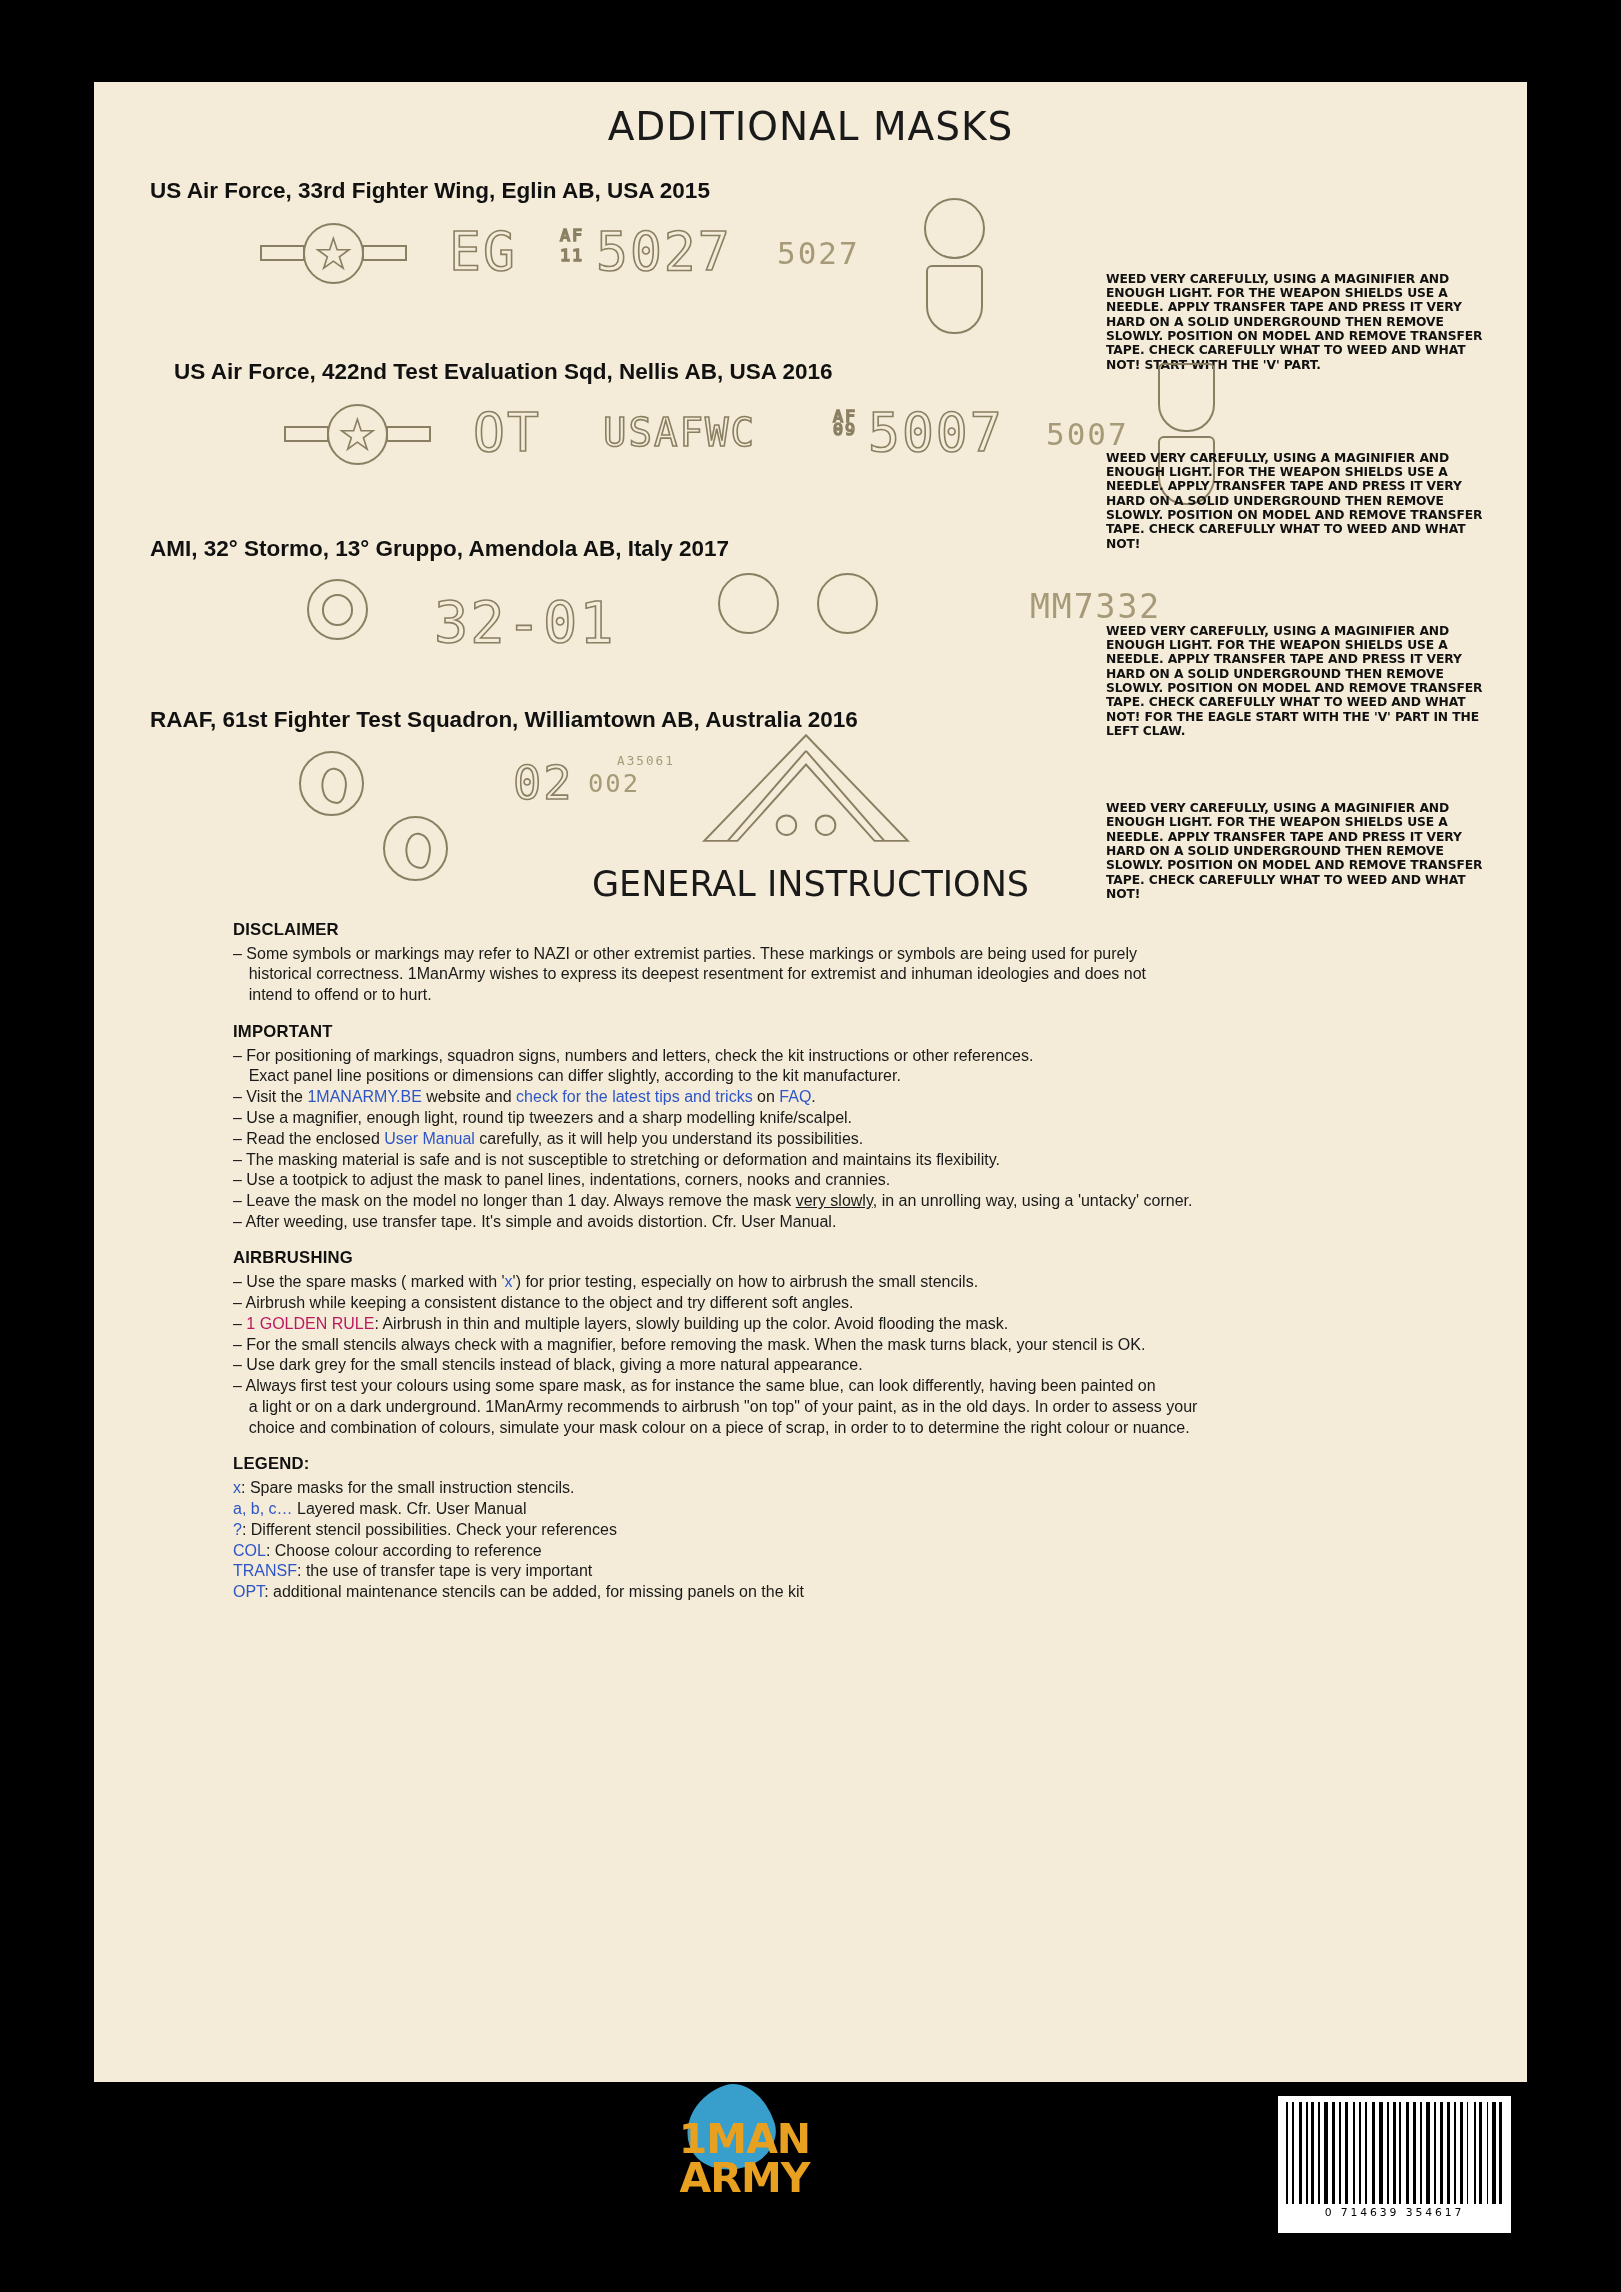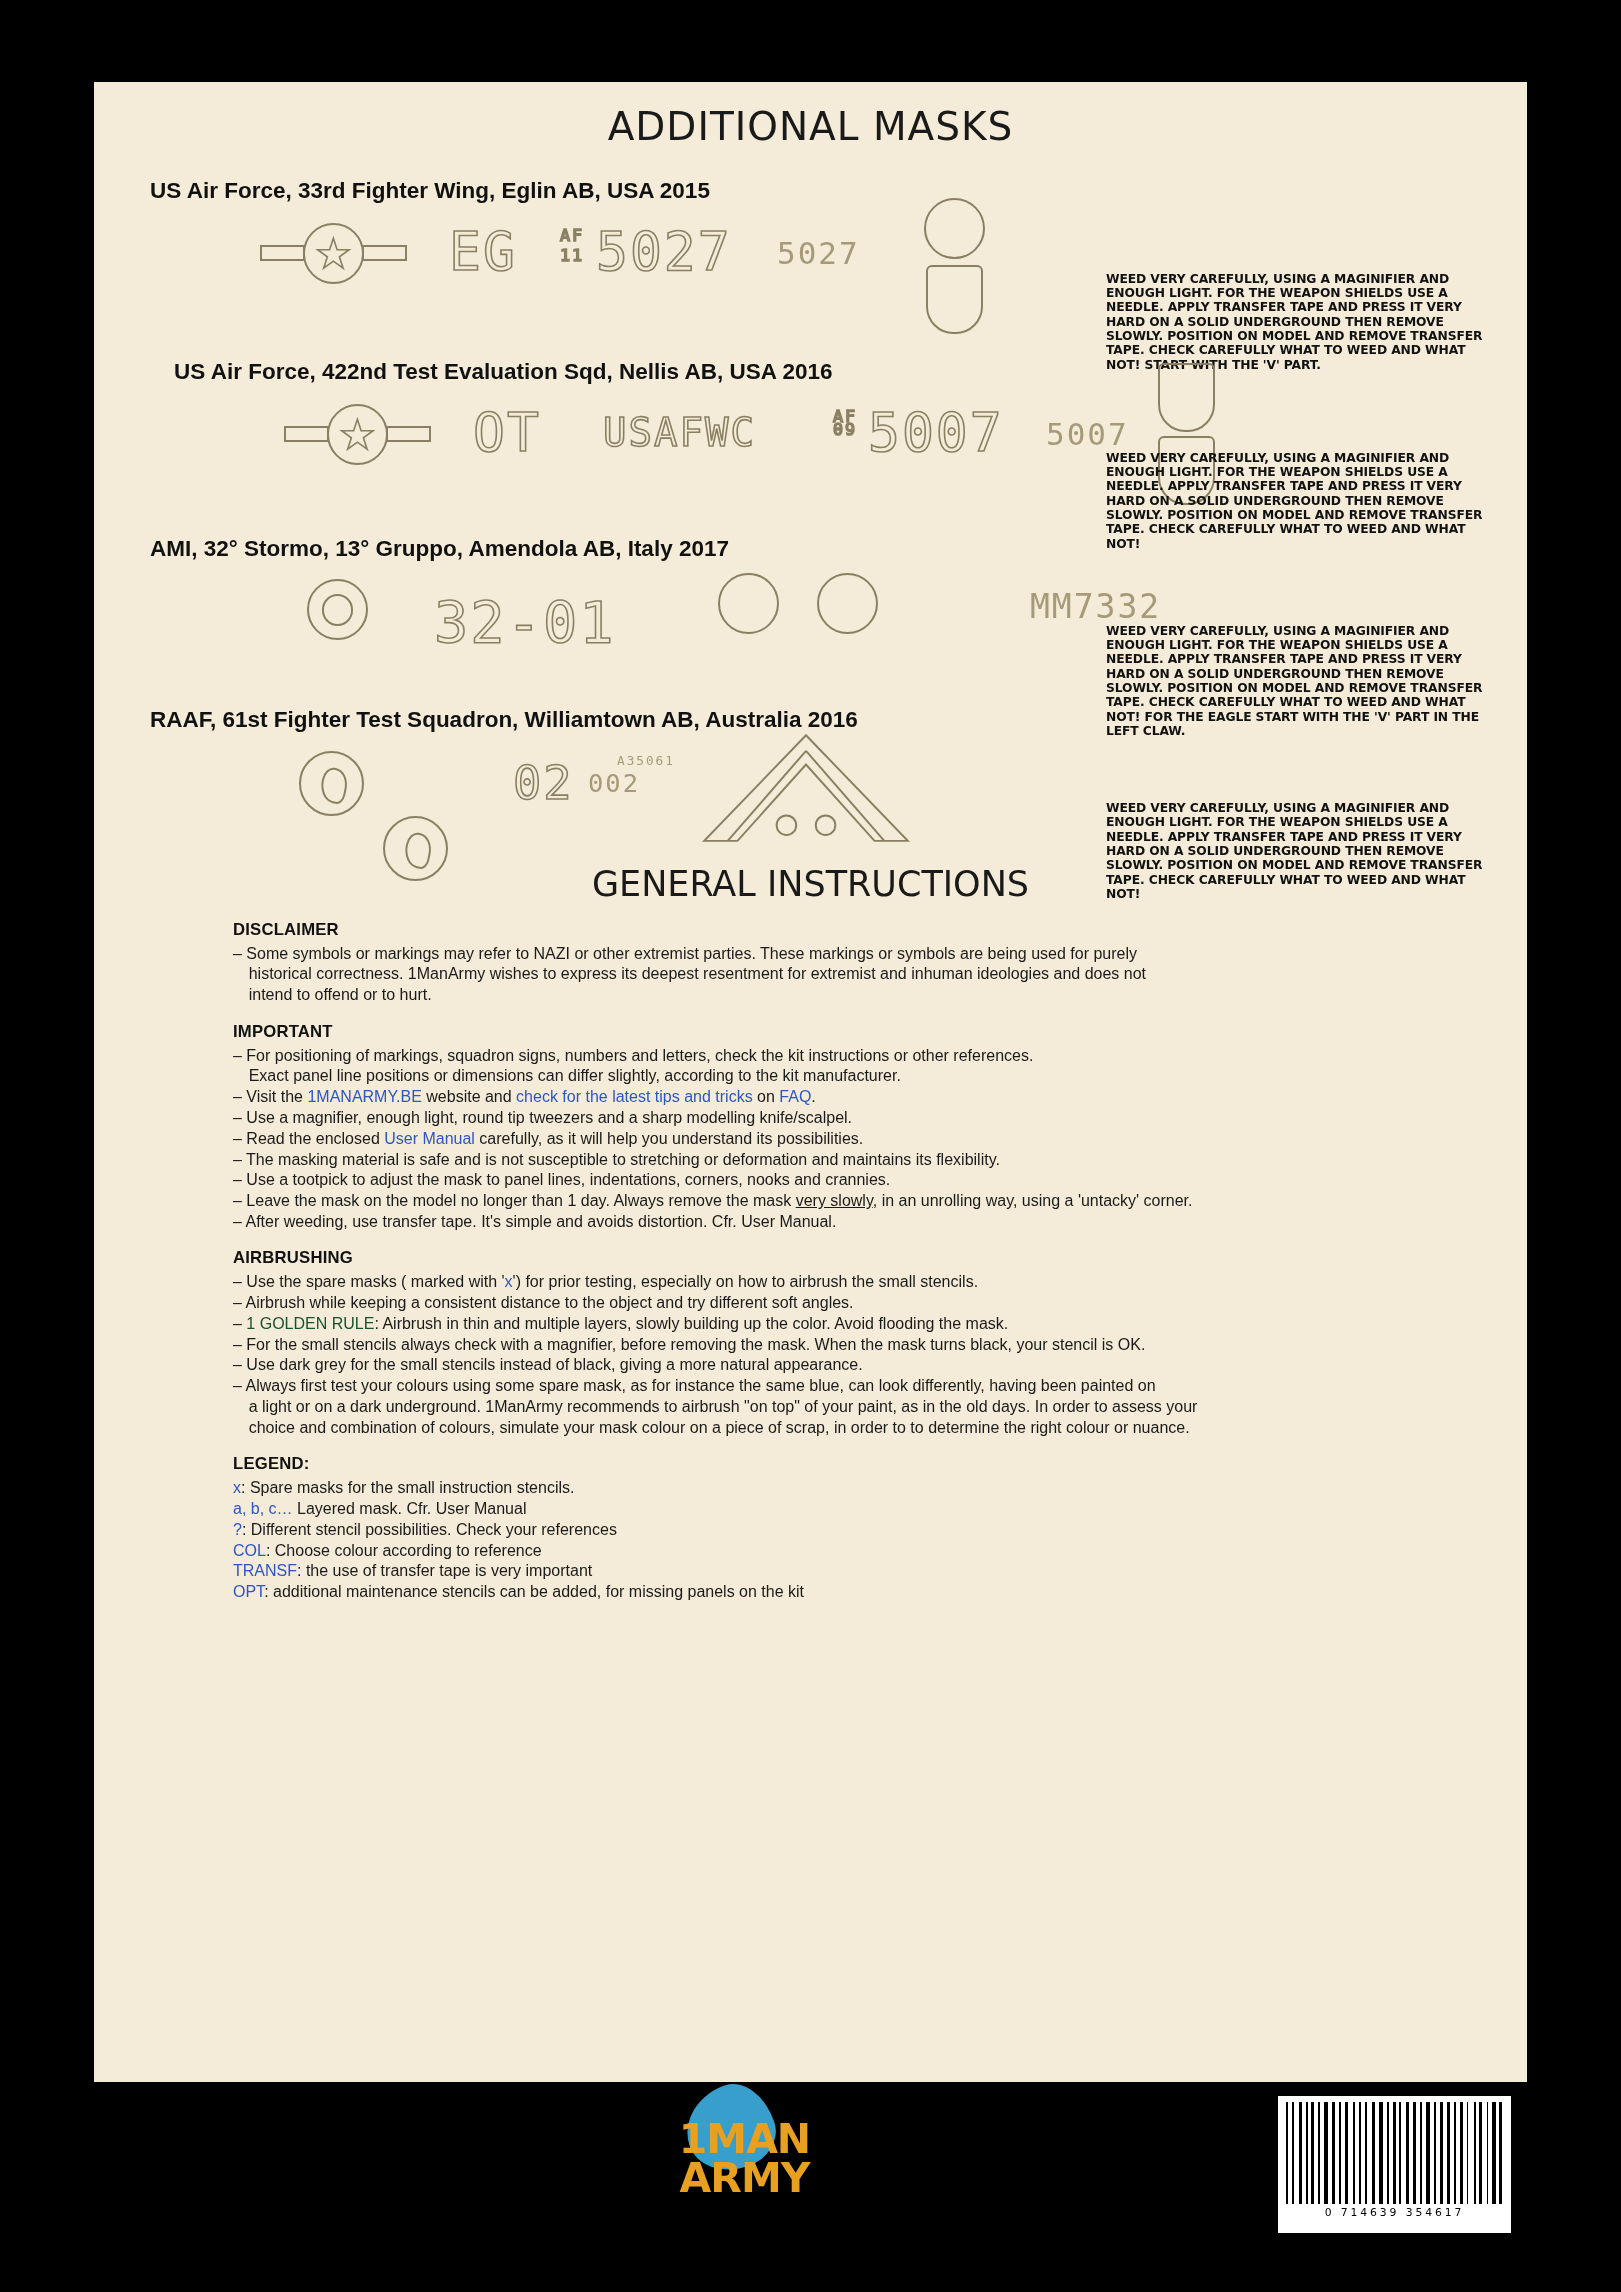--- a/index.html
+++ b/index.html
@@ -140,21 +140,21 @@
     margin-top: 15.7px;
     margin-bottom: 3.9px;
     letter-spacing: 0.2px;
   }
   .gi-line {
     font-size: 16px;
     line-height: 1.30;
     color: #1a1a1a;
   }
   .blue { color: #2d55c8; }
-  .red { color: #14532d; text-align: center; }
+  .red { color: #be185d; text-align: center; }
   .gi-line u { text-decoration: underline; }
   .cont { margin-left: 15.7px; display: block; }
 
   
   .logo {
     position: absolute;
     left: 627px;
     top: 2102px;
     width: 235px;
     height: 132px;

